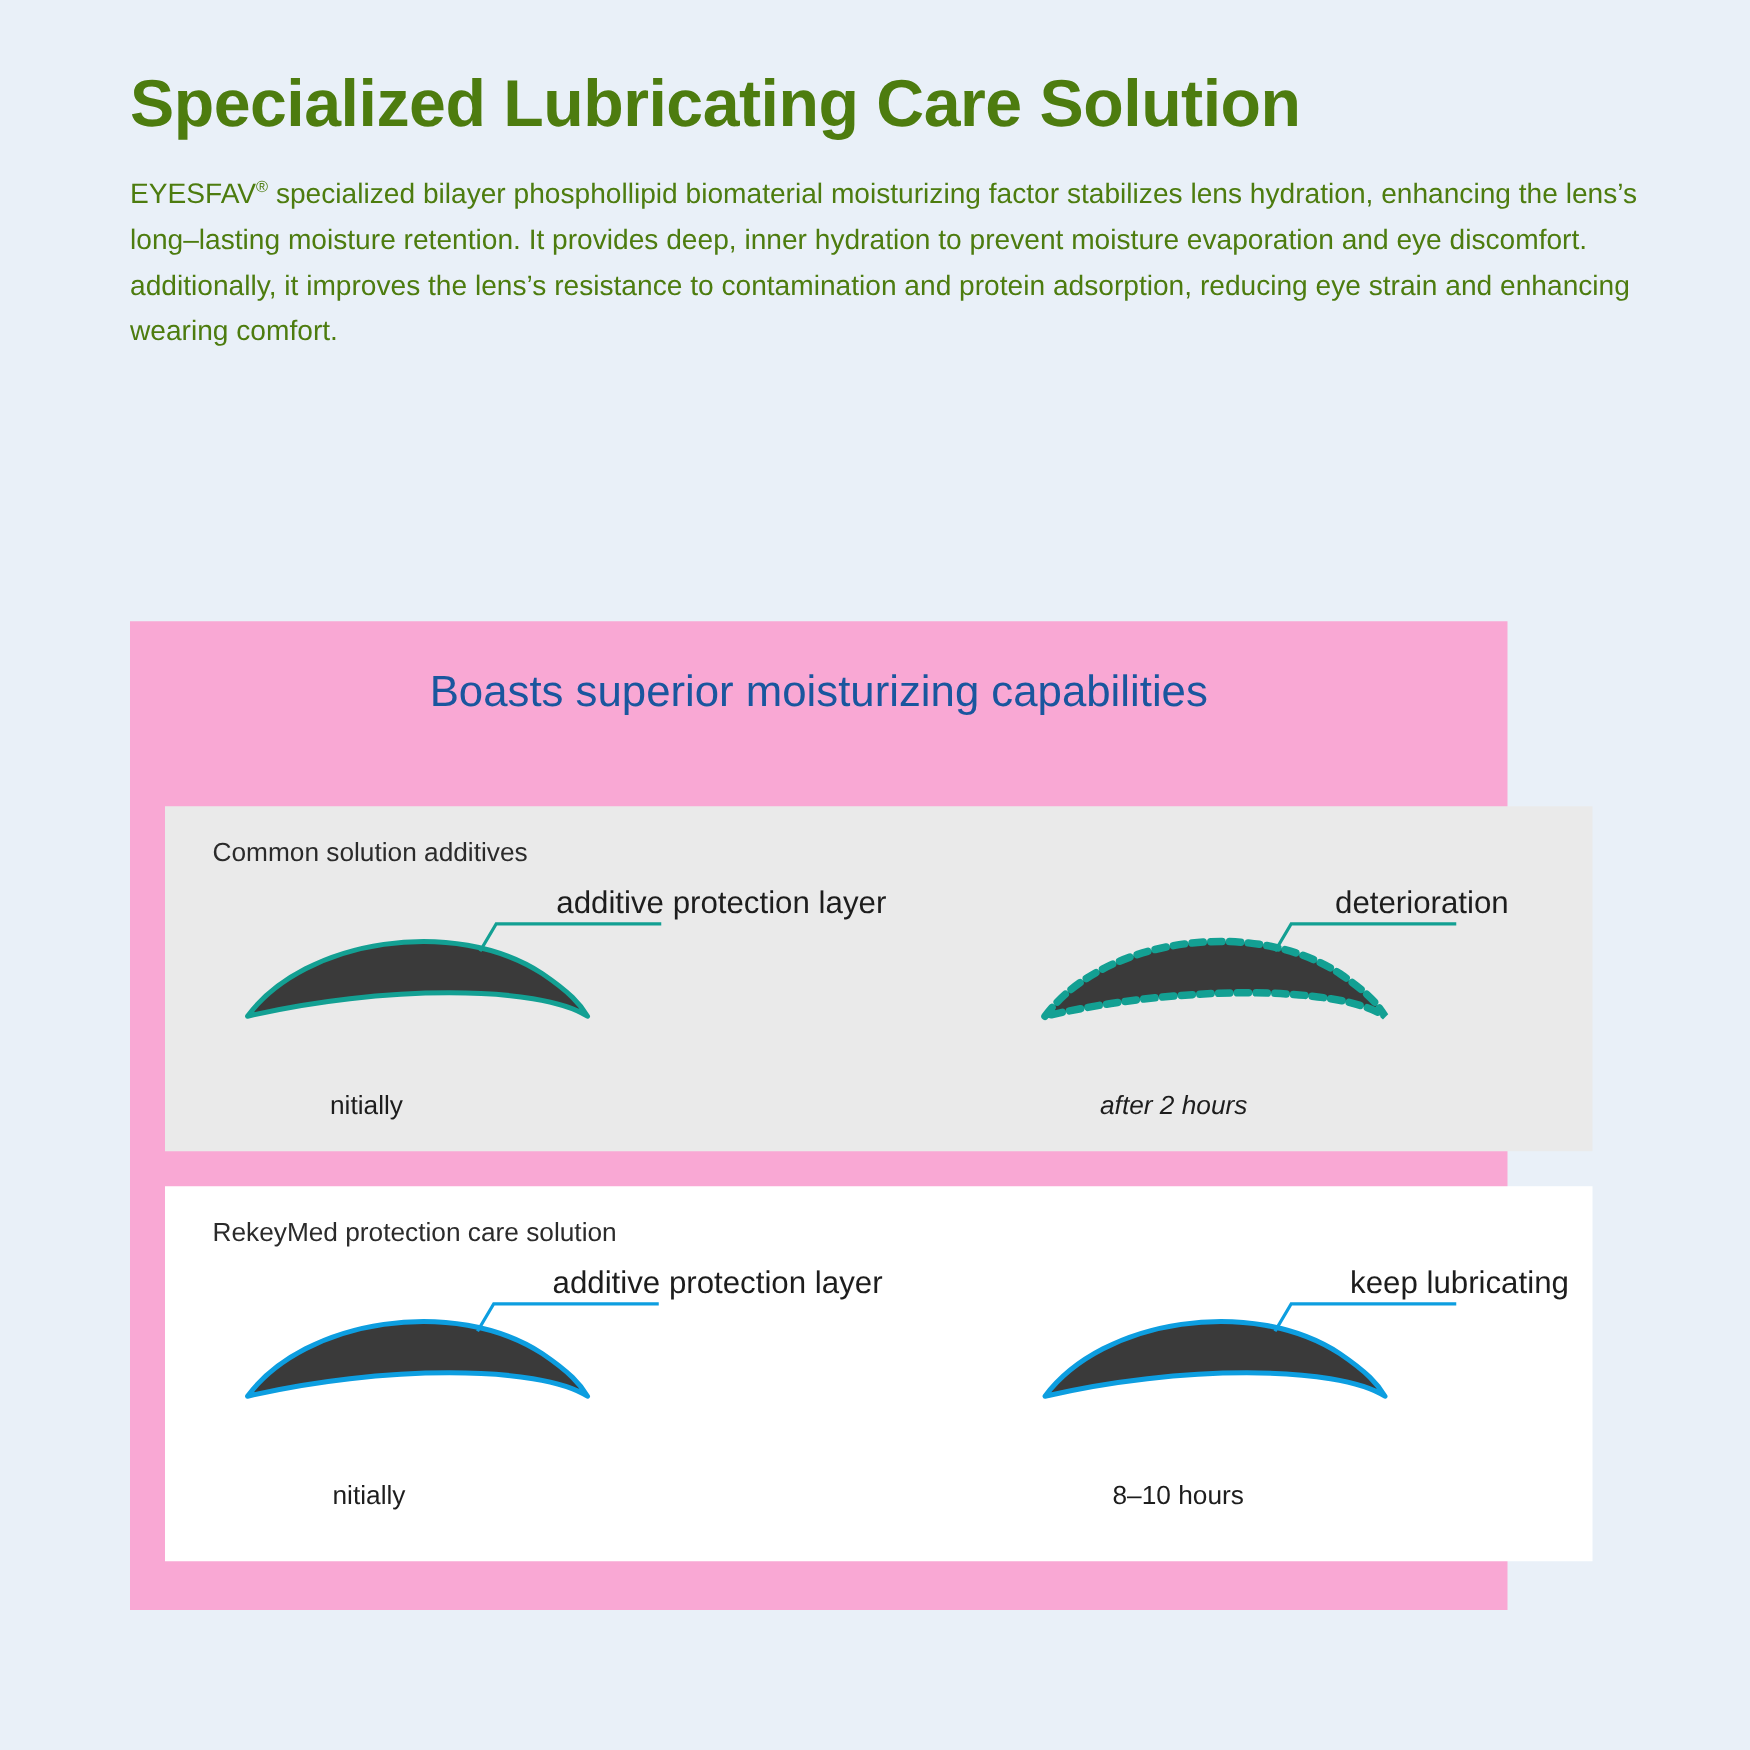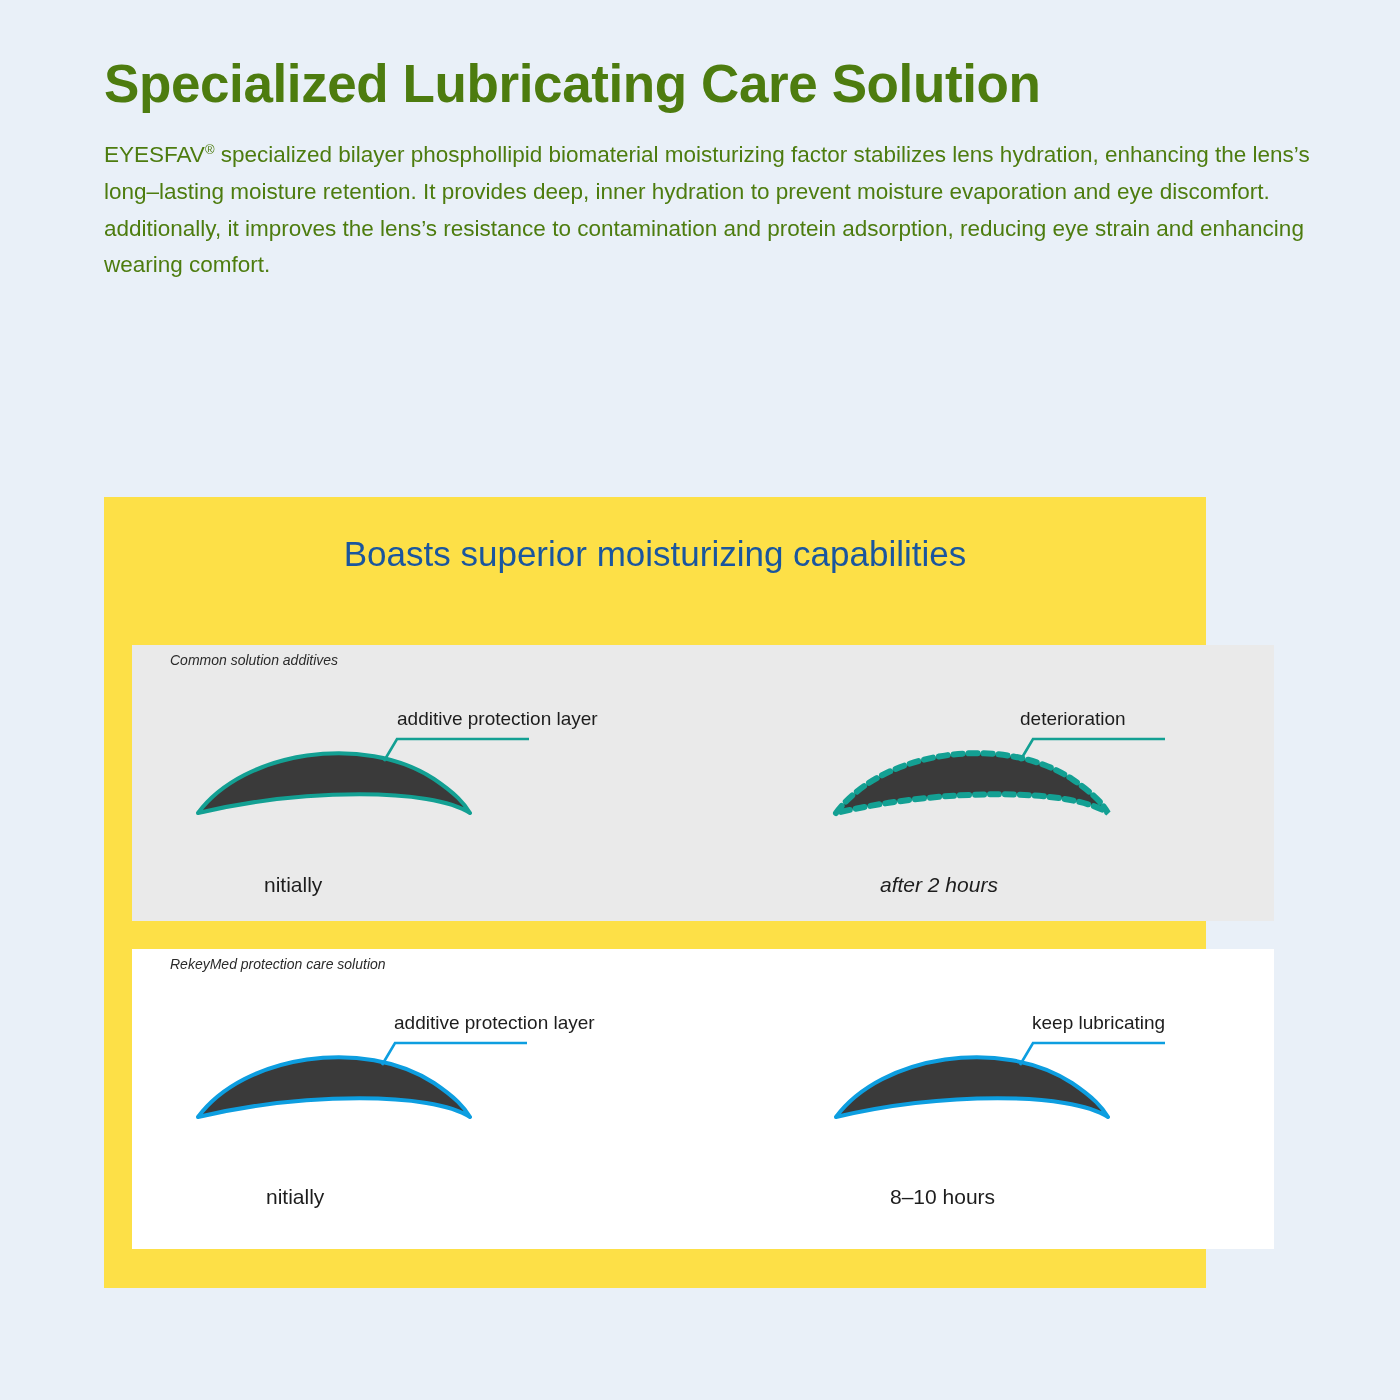--- a/index.html
+++ b/index.html
@@ -52,21 +52,21 @@
     line-height: 0;
   }
 
   
   .card {
     position: absolute;
     left: 104px;
     top: 497px;
     width: 1102px;
     height: 791px;
-    background: #fde047;
+    background: #f9a8d4;
   }
   .card-heading {
     position: absolute;
     left: 0;
     top: 37px;
     width: 100%;
     text-align: center;
     font-size: 35px;
     color: #1a569e;
     font-weight: normal;
@@ -85,47 +85,47 @@
     background: #eaeaea;
   }
   .panel-rekey {
     top: 452px;
     height: 300px;
     background: #ffffff;
   }
   .panel-label {
     position: absolute;
     left: 38px;
-    top: 7px;
-    font-size: 14px;
+    top: 26px;
+    font-size: 21px;
     color: #2b2b2b;
-    font-style: italic;
   }
 
   
   .diagram {
     position: absolute;
     width: 430px;
     height: 190px;
   }
   .diagram-left  { left: 52px; top: 68px; }
   .diagram-right { left: 690px; top: 68px; }
 
   .diagram svg {
     position: absolute;
     left: 0;
     top: 0;
     overflow: visible;
   }
 
   .callout-text {
     position: absolute;
-    font-size: 19px;
+    font-size: 25px;
     color: #1d1d1d;
     white-space: nowrap;
+    margin-left: 48px;
   }
   .caption-text {
     position: absolute;
     font-size: 21px;
     color: #1d1d1d;
     white-space: nowrap;
   }
 
   
   .co-tl { left: 213px; top: -5px; }

